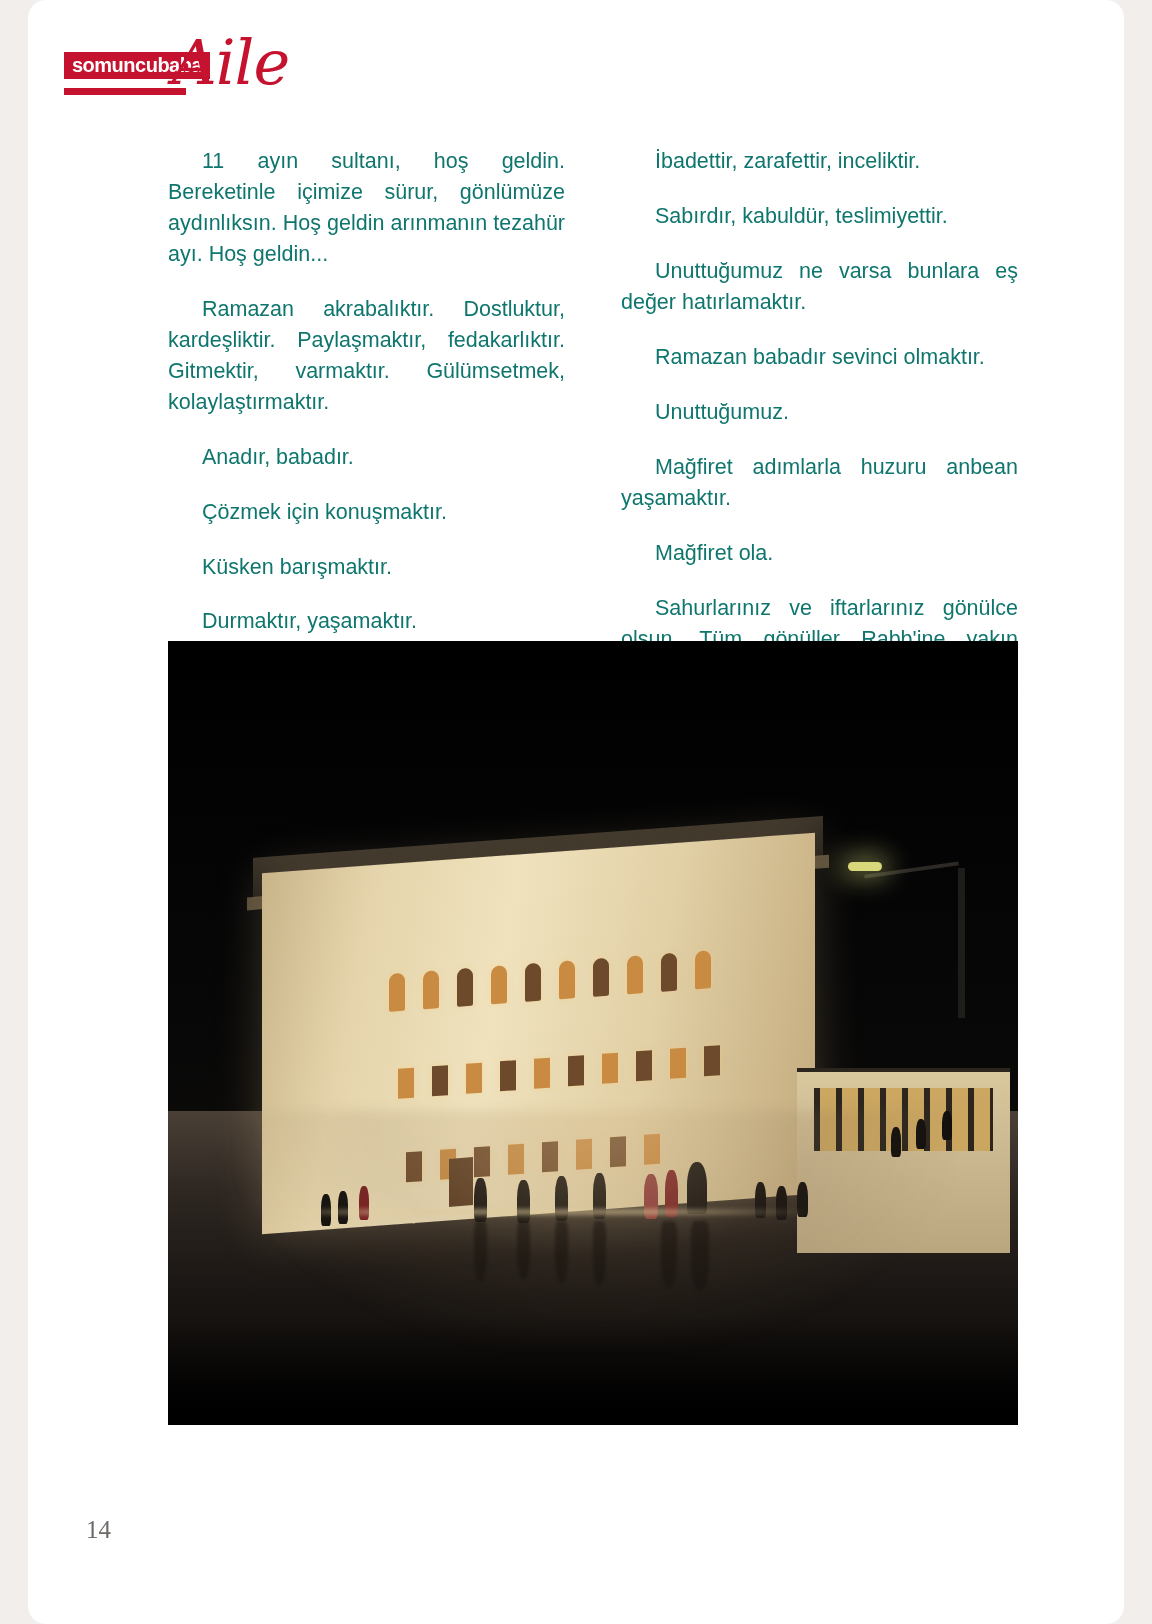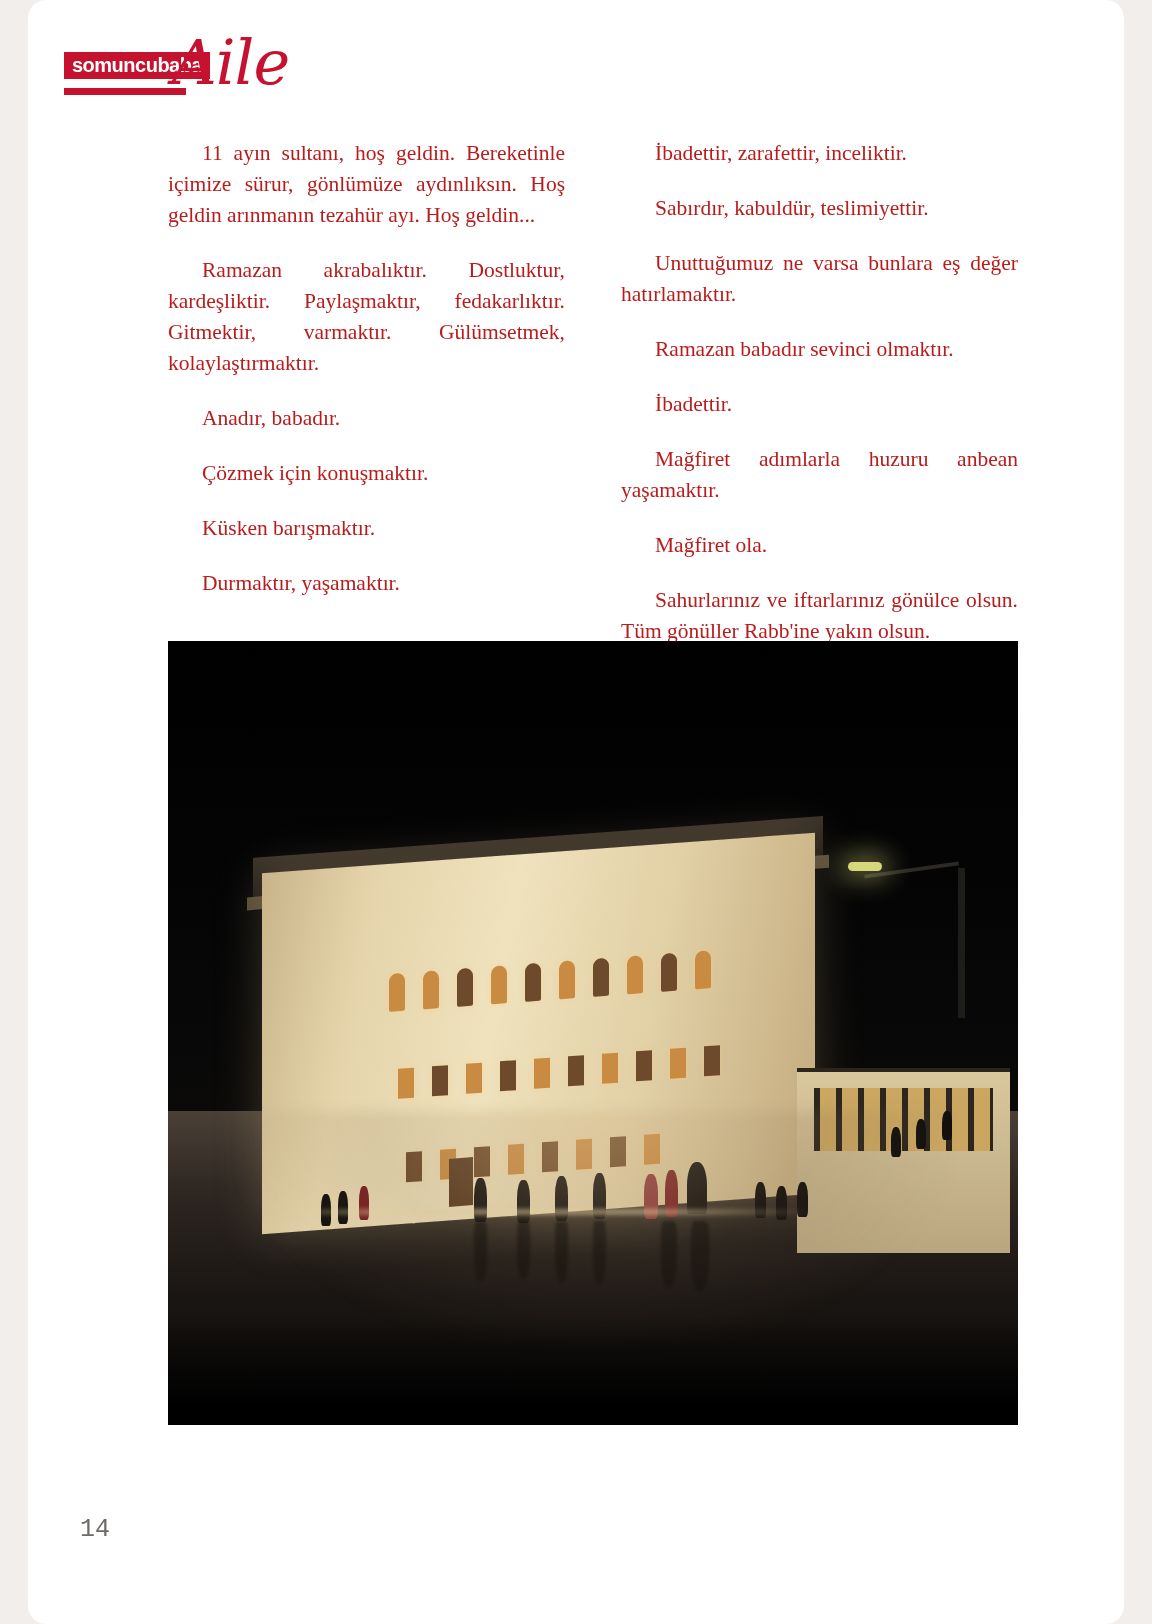--- a/index.html
+++ b/index.html
@@ -78,25 +78,25 @@
     left: 140px;
     top: 130px;
     width: 850px;
     display: flex;
     gap: 56px;
   }
   .col {
     width: 397px;
   }
   p.para {
-    margin: 8px 0 24px 0;
-    font-family: Liberation Serif, serif;
+    margin: 16px 0 24px 0;
+    font-family: Liberation Sans, sans-serif;
     font-size: 21.5px;
     line-height: 1.44;
-    color: #b91c1c;
+    color: #0f766e;
     text-align: justify;
     text-indent: 34px;
     -webkit-hyphens: none;
     hyphens: none;
   }
   p.para.last {
     margin-bottom: 0;
   }
   p.line {
     text-align: left;
@@ -286,23 +286,23 @@
     left: 0;
     bottom: 0;
     width: 100%;
     height: 14%;
     background: linear-gradient(180deg, rgba(0,0,0,0) 0%, #000 85%);
   }
 
   
   .page-number {
     position: absolute;
-    left: 52px;
+    left: 58px;
     bottom: 80px;
-    font-family: Liberation Mono, monospace;
+    font-family: Liberation Serif, serif;
     font-size: 25px;
     color: #6d6a67;
   }
 </style>
 </head>
 <body>
 
 <div class="page">
   <div class="page-inner">
 
@@ -319,21 +319,21 @@
         <p class="para line">Anadır, babadır.</p>
         <p class="para line">Çözmek için konuşmaktır.</p>
         <p class="para line">Küsken barışmaktır.</p>
         <p class="para line last">Durmaktır, yaşamaktır.</p>
       </div>
       <div class="col">
         <p class="para line">İbadettir, zarafettir, inceliktir.</p>
         <p class="para line">Sabırdır, kabuldür, teslimiyettir.</p>
         <p class="para">Unuttuğumuz ne varsa bunlara eş değer hatırlamaktır.</p>
         <p class="para line">Ramazan babadır sevinci olmaktır.</p>
-        <p class="para line">İbadettir.</p>
+        <p class="para line">Unuttuğumuz.</p>
         <p class="para">Mağfiret adımlarla huzuru anbean yaşamaktır.</p>
         <p class="para line">Mağfiret ola.</p>
         <p class="para last">Sahurlarınız ve iftarlarınız gönülce olsun. Tüm gönüller Rabb'ine yakın olsun.</p>
       </div>
     </div>
 
     <div class="photo-wrap">
       <div class="photo">
         <div class="sky"></div>
         <div class="ground"></div>

